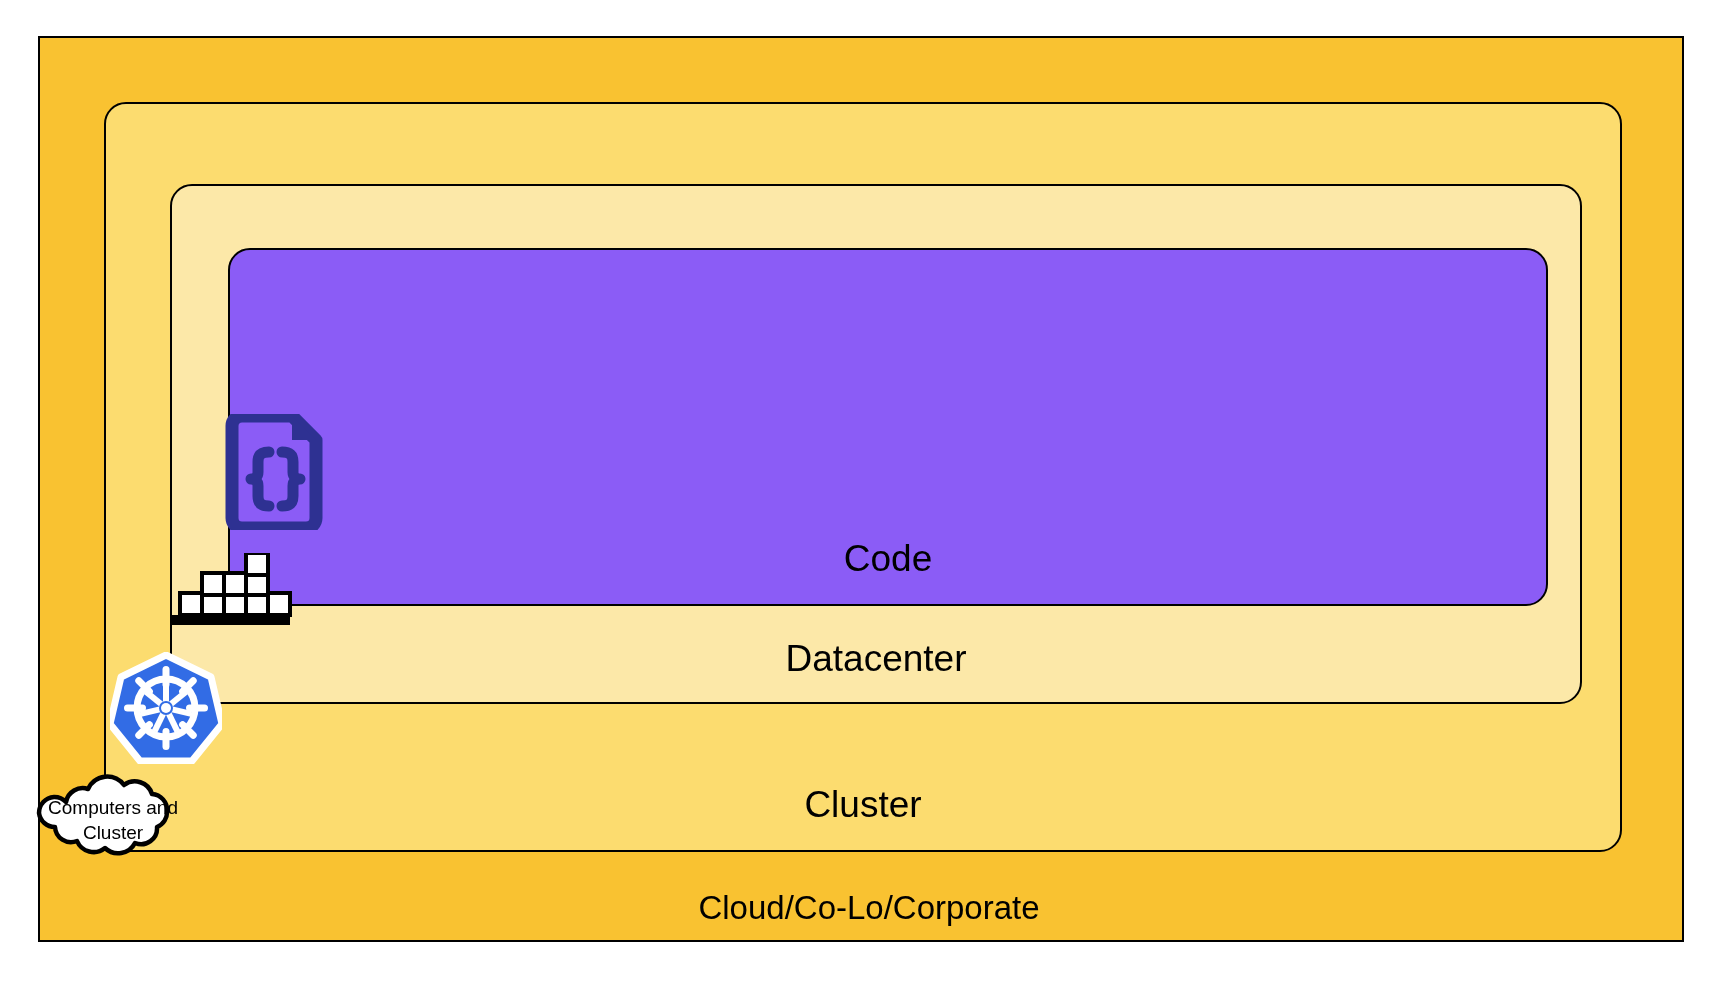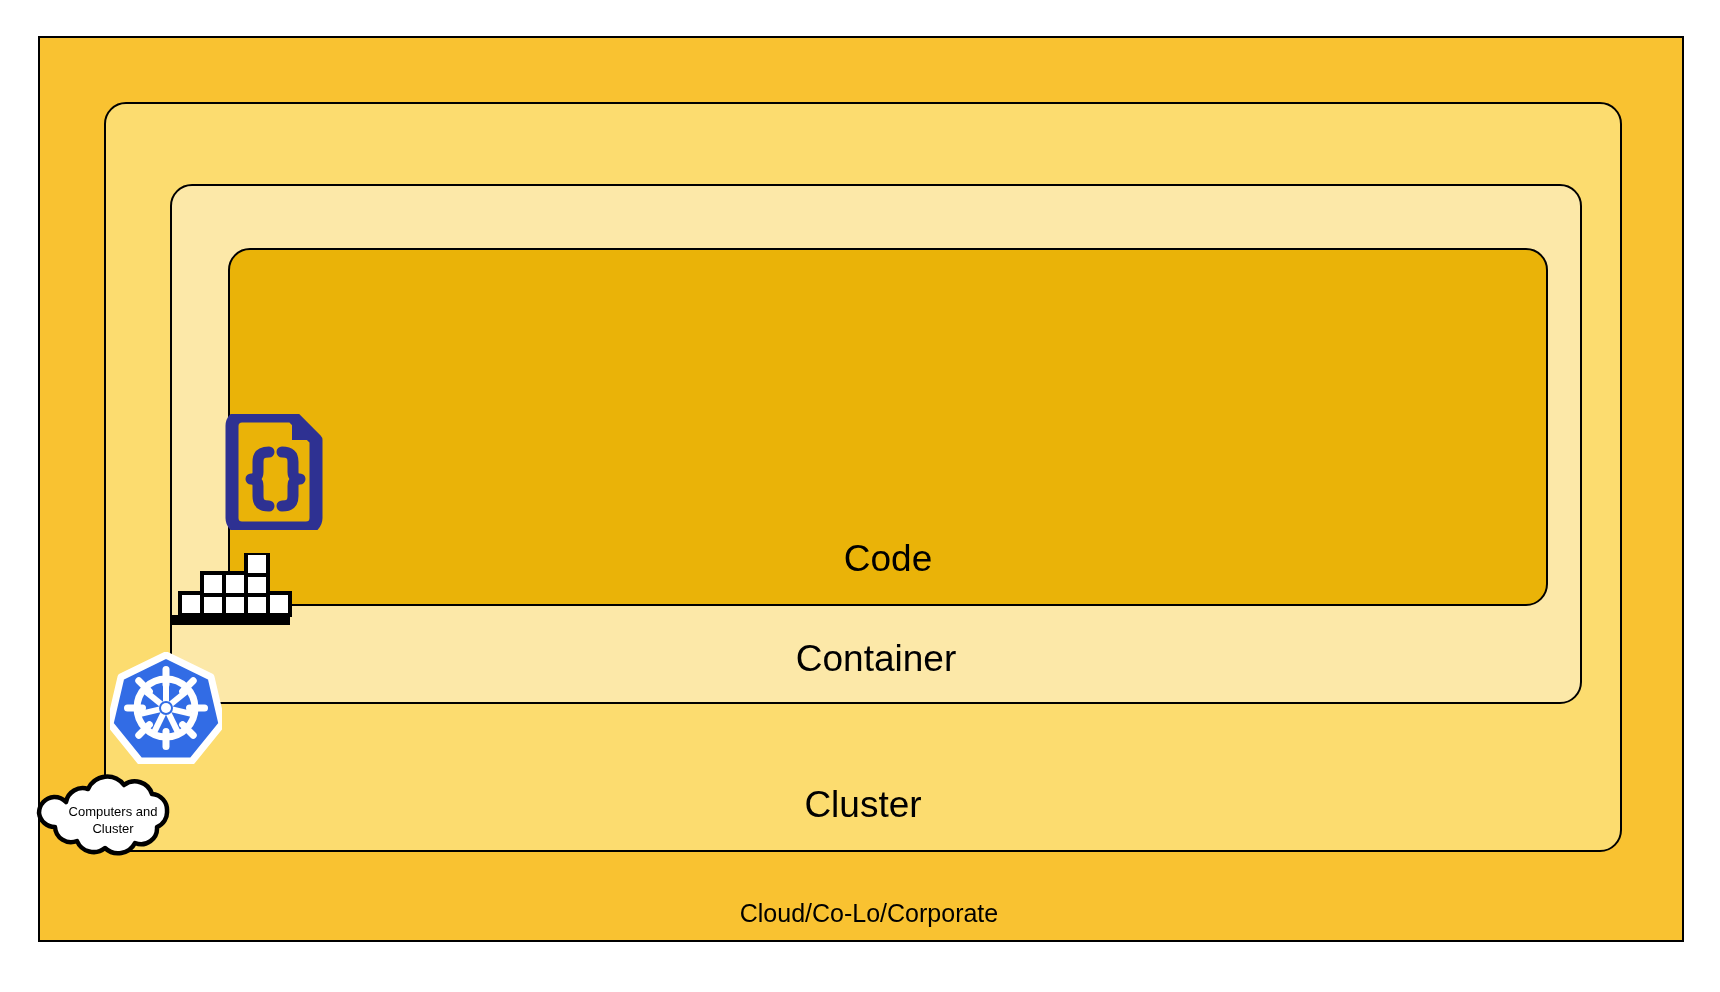--- a/index.html
+++ b/index.html
@@ -55,21 +55,21 @@
     height: 520px;
     background: #FCE8A8;
     border-radius: 22px;
   }
 
   .layer-code {
     left: 222px;
     top: 242px;
     width: 1320px;
     height: 358px;
-    background: #eab308;
+    background: #8b5cf6;
     border-radius: 22px;
   }
 
   
   .layer-label {
     position: absolute;
     color: #000000;
     font-weight: 400;
     text-align: center;
     white-space: nowrap;
@@ -94,21 +94,21 @@
     left: 0;
     right: 0;
     bottom: 24px;
     font-size: 37px;
   }
 
   .label-datacenter {
     left: 16px;
     right: 0;
     bottom: 12px;
-    font-size: 25px;
+    font-size: 33px;
     line-height: 1.18;
     white-space: normal;
   }
   .label-datacenter .dl-line { display: block; }
 
   
   .icon-wrap {
     position: absolute;
   }
 
@@ -140,21 +140,21 @@
     height: 94px;
   }
 
   .cloud-text {
     position: absolute;
     left: 0;
     right: 0;
     top: 50%;
     transform: translateY(-50%);
     text-align: center;
-    font-size: 13px;
+    font-size: 19px;
     color: #000000;
     line-height: 1.3;
     pointer-events: none;
   }
   .cloud-text .cl-line { display: block; }
 </style>
 </head>
 <body>
 
 <div id="stage">
@@ -162,21 +162,21 @@
   <div class="layer layer-datacenter">
 
     <div class="layer layer-cluster" style="left:64px; top:64px; width:1518px; height:750px;">
 
       <div class="layer layer-container" style="left:64px; top:80px; width:1412px; height:520px;">
 
         <div class="layer layer-code" style="left:56px; top:62px; width:1320px; height:358px;">
           <div class="layer-label label-code">Code</div>
         </div>
 
-        <div class="layer-label label-container">Container</div>
+        <div class="layer-label label-container">Datacenter</div>
       </div>
 
       <div class="layer-label label-cluster">Cluster</div>
     </div>
 
     <div class="layer-label label-datacenter">
       <span class="dl-line">Cloud/Co-Lo/Corporate</span>
     </div>
   </div>
 

